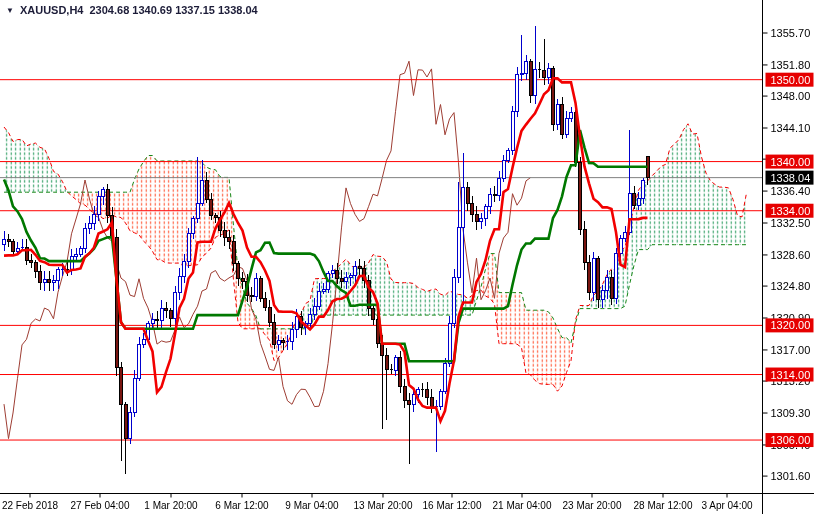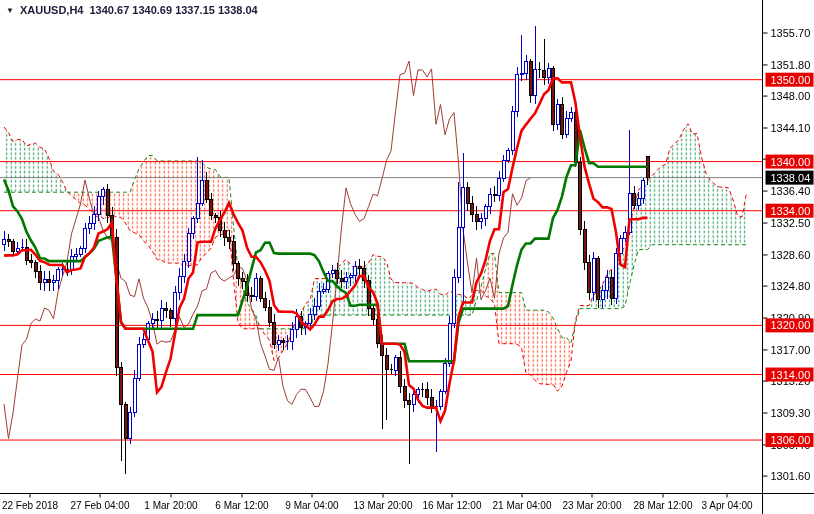--- a/index.html
+++ b/index.html
@@ -9,21 +9,21 @@
          font-weight:bold;display:flex;align-items:center;gap:6px;white-space:pre;}
   .title .tri{font-size:8px;cursor:pointer;}
   svg{position:absolute;top:0;left:0;}
   svg text{font-family:"Liberation Sans",sans-serif;}
 </style>
 </head>
 <body>
 
 <div class="screen">
   <div class="title">
-    <span class="tri">▼</span><span>XAUUSD,H4</span><span>1340.67 1340.69 1337.15 1338.04</span>
+    <span class="tri">▼</span><span>XAUUSD,H4</span><span>2304.68 1340.69 1337.15 1338.04</span>
   </div>
   <svg id="plot" width="814" height="514">
       <defs>
         <pattern id="hbull" width="4.5" height="4.6" patternUnits="userSpaceOnUse">
           <path d="M2.2 0.5 V3.3" stroke="#2f9e62" stroke-width="1.1"></path>
         </pattern>
         <pattern id="hbear" width="4.5" height="4.6" patternUnits="userSpaceOnUse">
           <path d="M2.2 0.5 V3.3" stroke="#ff5533" stroke-width="1.1"></path>
         </pattern>
       </defs>

